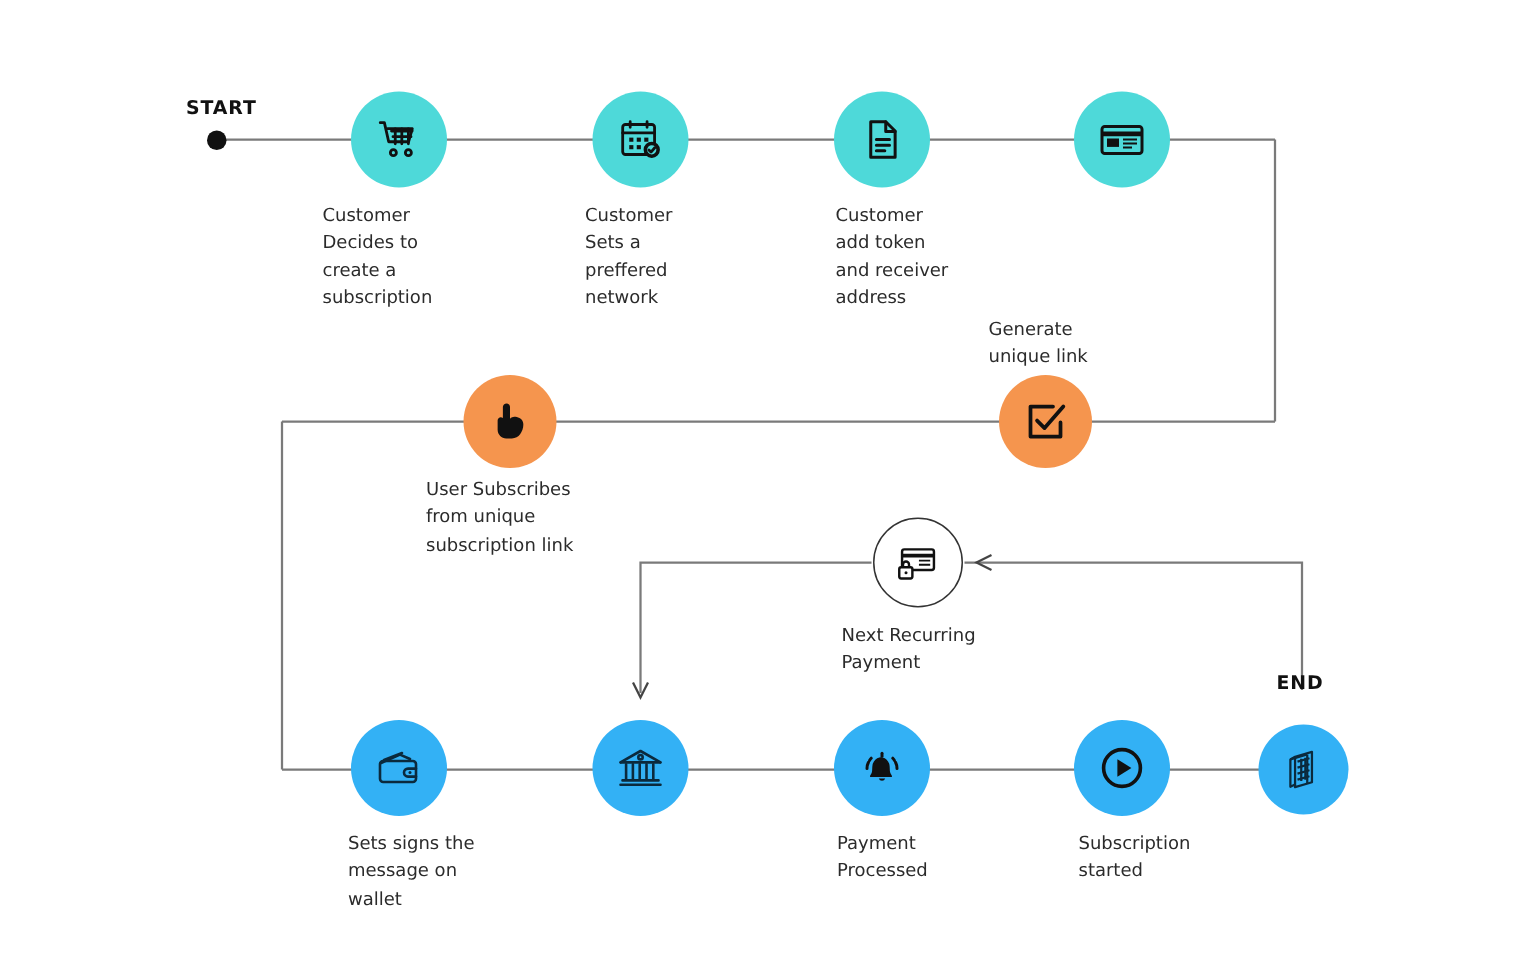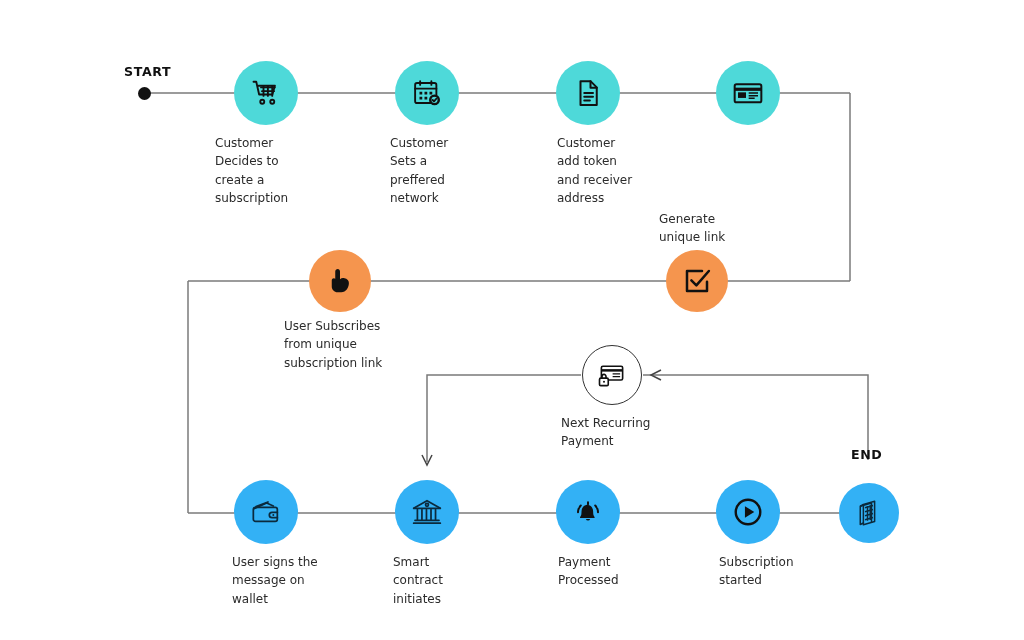--- a/index.html
+++ b/index.html
@@ -183,38 +183,35 @@
     <svg width="32" height="32" viewBox="0 0 24 24">
       <g fill="none" stroke="#0b2a3d" stroke-width="1.3" stroke-linejoin="round" stroke-linecap="round">
         <path d="M3 9.5l9.5-4.2 5 2.2"></path>
         <path d="M4.5 8l9-3.5"></path>
         <rect x="2.5" y="8.5" width="18" height="10.5" rx="1.6"></rect>
         <path d="M20.5 12.3h-4a2 2 0 0 0 0 4h4"></path>
         <circle cx="17.5" cy="14.3" r=".75" fill="#0b2a3d" stroke="none"></circle>
       </g>
     </svg>
   </div>
-  <div class="caption" style="left:232px;top:553px;">User signs the
+  <div class="caption" style="left:232px;top:553px;">Sets signs the
 message on
 wallet</div>
 
   <div class="node" style="left:395px;top:480px;width:64px;height:64px;background:#33b1f5;">
     <svg width="32" height="32" viewBox="0 0 24 24">
       <g fill="none" stroke="#0b2a3d" stroke-width="1.3" stroke-linejoin="round" stroke-linecap="round">
         <path d="M2 9.2L12 3.5l10 5.7"></path>
         <path d="M2.2 9.2h19.6"></path>
         <circle cx="12" cy="6.6" r="1.1"></circle>
         <path d="M4.8 10.2v7.6M8.2 10.2v7.6M11.6 10.2v7.6M15 10.2v7.6M18.4 10.2v7.6"></path>
         <path d="M3 18.2h18M2 20.4h20"></path>
       </g>
     </svg>
   </div>
-  <div class="caption" style="left:393px;top:553px;">Smart
-contract
-initiates</div>
 
   <div class="node" style="left:556px;top:480px;width:64px;height:64px;background:#33b1f5;">
     <svg width="32" height="32" viewBox="0 0 24 24">
       <g stroke="#111" stroke-width="1.5" stroke-linecap="round" fill="none">
         <path d="M6 16.5c0-1 .6-1.3.9-2.2.3-.9.1-2.6.4-4 .4-1.9 1.8-3.3 3.4-3.6.5-.1 1.1-.1 1.6 0 1.6.3 3 1.7 3.4 3.6.3 1.4.1 3.1.4 4 .3.9.9 1.2.9 2.2z" fill="#111" stroke="none"></path>
         <path d="M10.4 17.3a1.7 1.7 0 0 0 3.2 0" fill="#111" stroke="none"></path>
         <path d="M12 6.1V4.6"></path>
         <path d="M5.2 9.2c-.5.9-.7 2-.7 3M6.6 7.1c-.3.3-.6.7-.8 1.1"></path>
         <path d="M18.8 9.2c.5.9.7 2 .7 3M17.4 7.1c.3.3.6.7.8 1.1"></path>
       </g>

